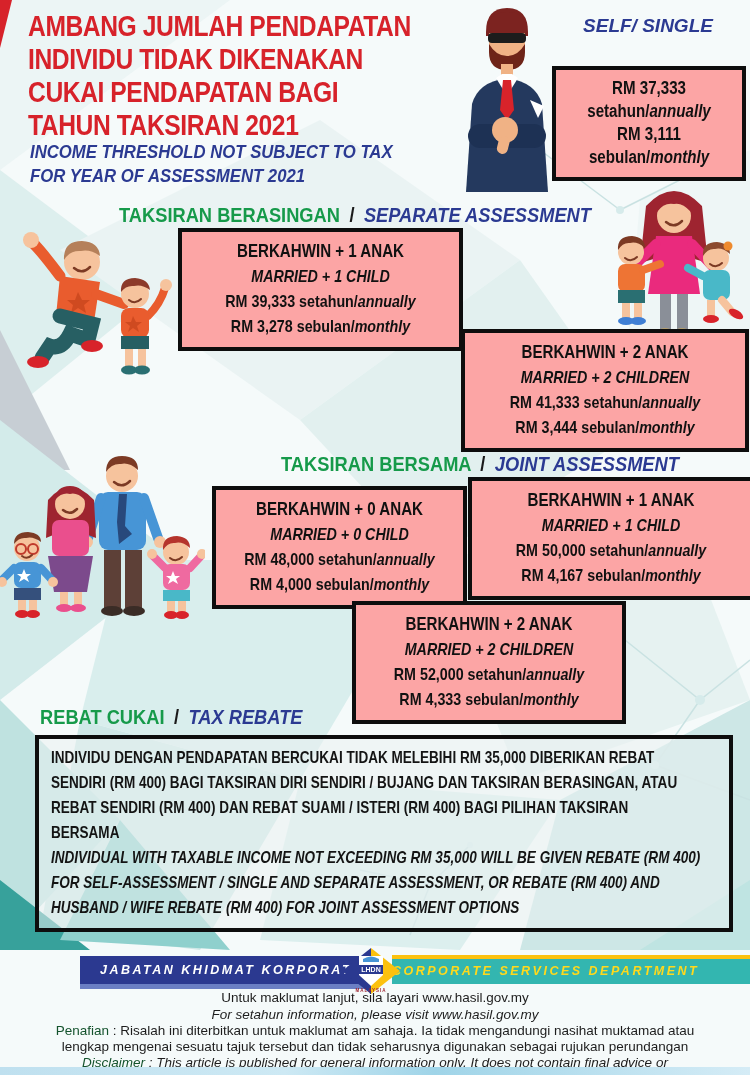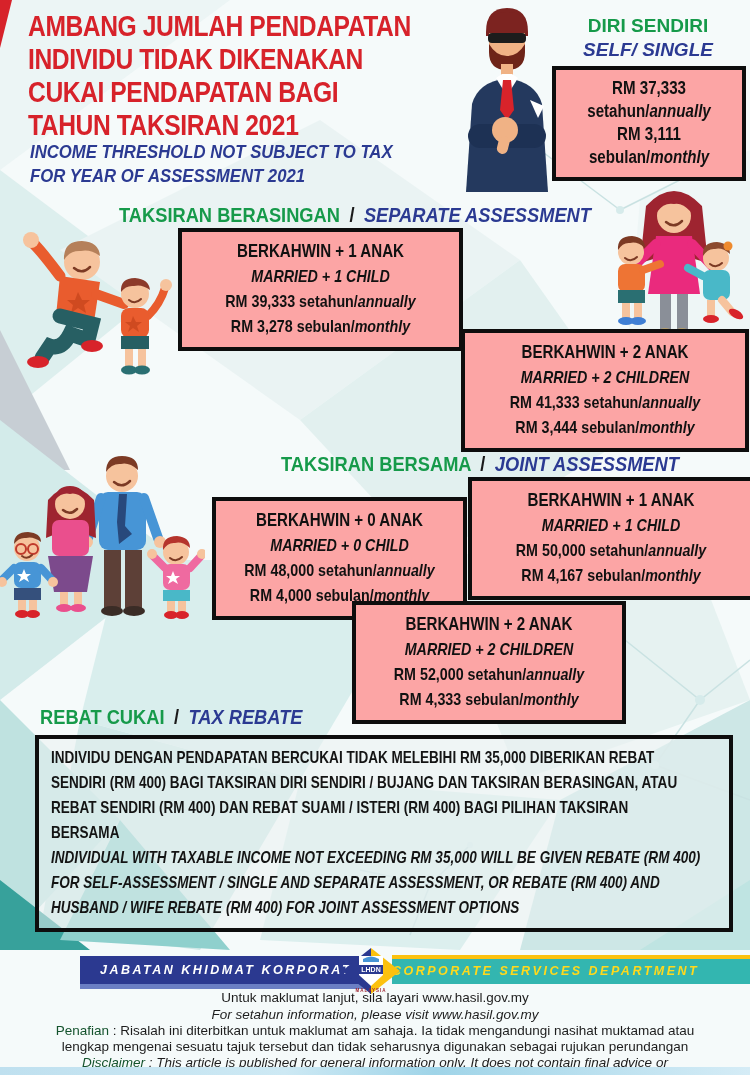--- a/index.html
+++ b/index.html
@@ -44,21 +44,21 @@
   }
   .card .ln{white-space:nowrap;transform:scaleX(0.84);transform-origin:center;
             font-weight:bold;font-size:17px;line-height:25px;}
   .card .ttl{font-size:18px;}
   .card .sub{font-style:italic;}
   .card .it{font-style:italic;}
   .card-self{left:552px;top:66px;width:178px;}
   .card-self .ln{font-size:18px;line-height:23px;}
   .card-m1{left:178px;top:228px;width:269px;}
   .card-m2{left:461px;top:329px;width:272px;}
-  .card-j0{left:212px;top:497px;width:239px;}
+  .card-j0{left:212px;top:486px;width:239px;}
   .card-j1{left:468px;top:477px;width:270px;}
   .card-j2{left:352px;top:601px;width:258px;}
 
   
   .rebate-box{
     left:35px;top:735px;width:674px;border:4px solid #0d0d0d;
     background:rgba(233,241,241,0.55);padding:6px 4px 8px 12px;
   }
   .rebate-box p{margin:0;width:792px;transform:scaleX(0.82);transform-origin:left top;
     font-size:16.5px;font-weight:bold;line-height:25px;color:#141414;}
@@ -145,21 +145,20 @@
     <path d="M18 190 L24 102 Q30 80 59 76 Q88 80 94 102 L100 190 Z" fill="#24395e"></path>
     <path d="M48 76 L59 94 L70 76 L64 72 L54 72 Z" fill="#ffffff"></path>
     <path d="M55 78 L63 78 L66 108 L59 118 L52 108 Z" fill="#d8232a"></path>
     <path d="M82 98 L96 104 L90 116 Z" fill="#ffffff"></path>
     <rect x="20" y="122" width="78" height="24" rx="12" fill="#1d3154"></rect>
     <circle cx="57" cy="128" r="13" fill="#f0b285"></circle>
     <rect x="50" y="134" width="11" height="18" rx="5.5" fill="#f0b285" transform="rotate(14 55 142)"></rect>
   </svg>
 
   <div class="lay sec-self">
-    <span class="h-my">DIRI SENDIRI</span>
     <span class="h-en">SELF/ SINGLE</span>
   </div>
   <div class="lay card card-self">
     <div class="ln">RM 37,333</div>
     <div class="ln"><span>setahun/</span><span class="it">annually</span></div>
     <div class="ln">RM 3,111</div>
     <div class="ln"><span>sebulan/</span><span class="it">monthly</span></div>
   </div>
 
   <div class="lay sec sec-separate">

